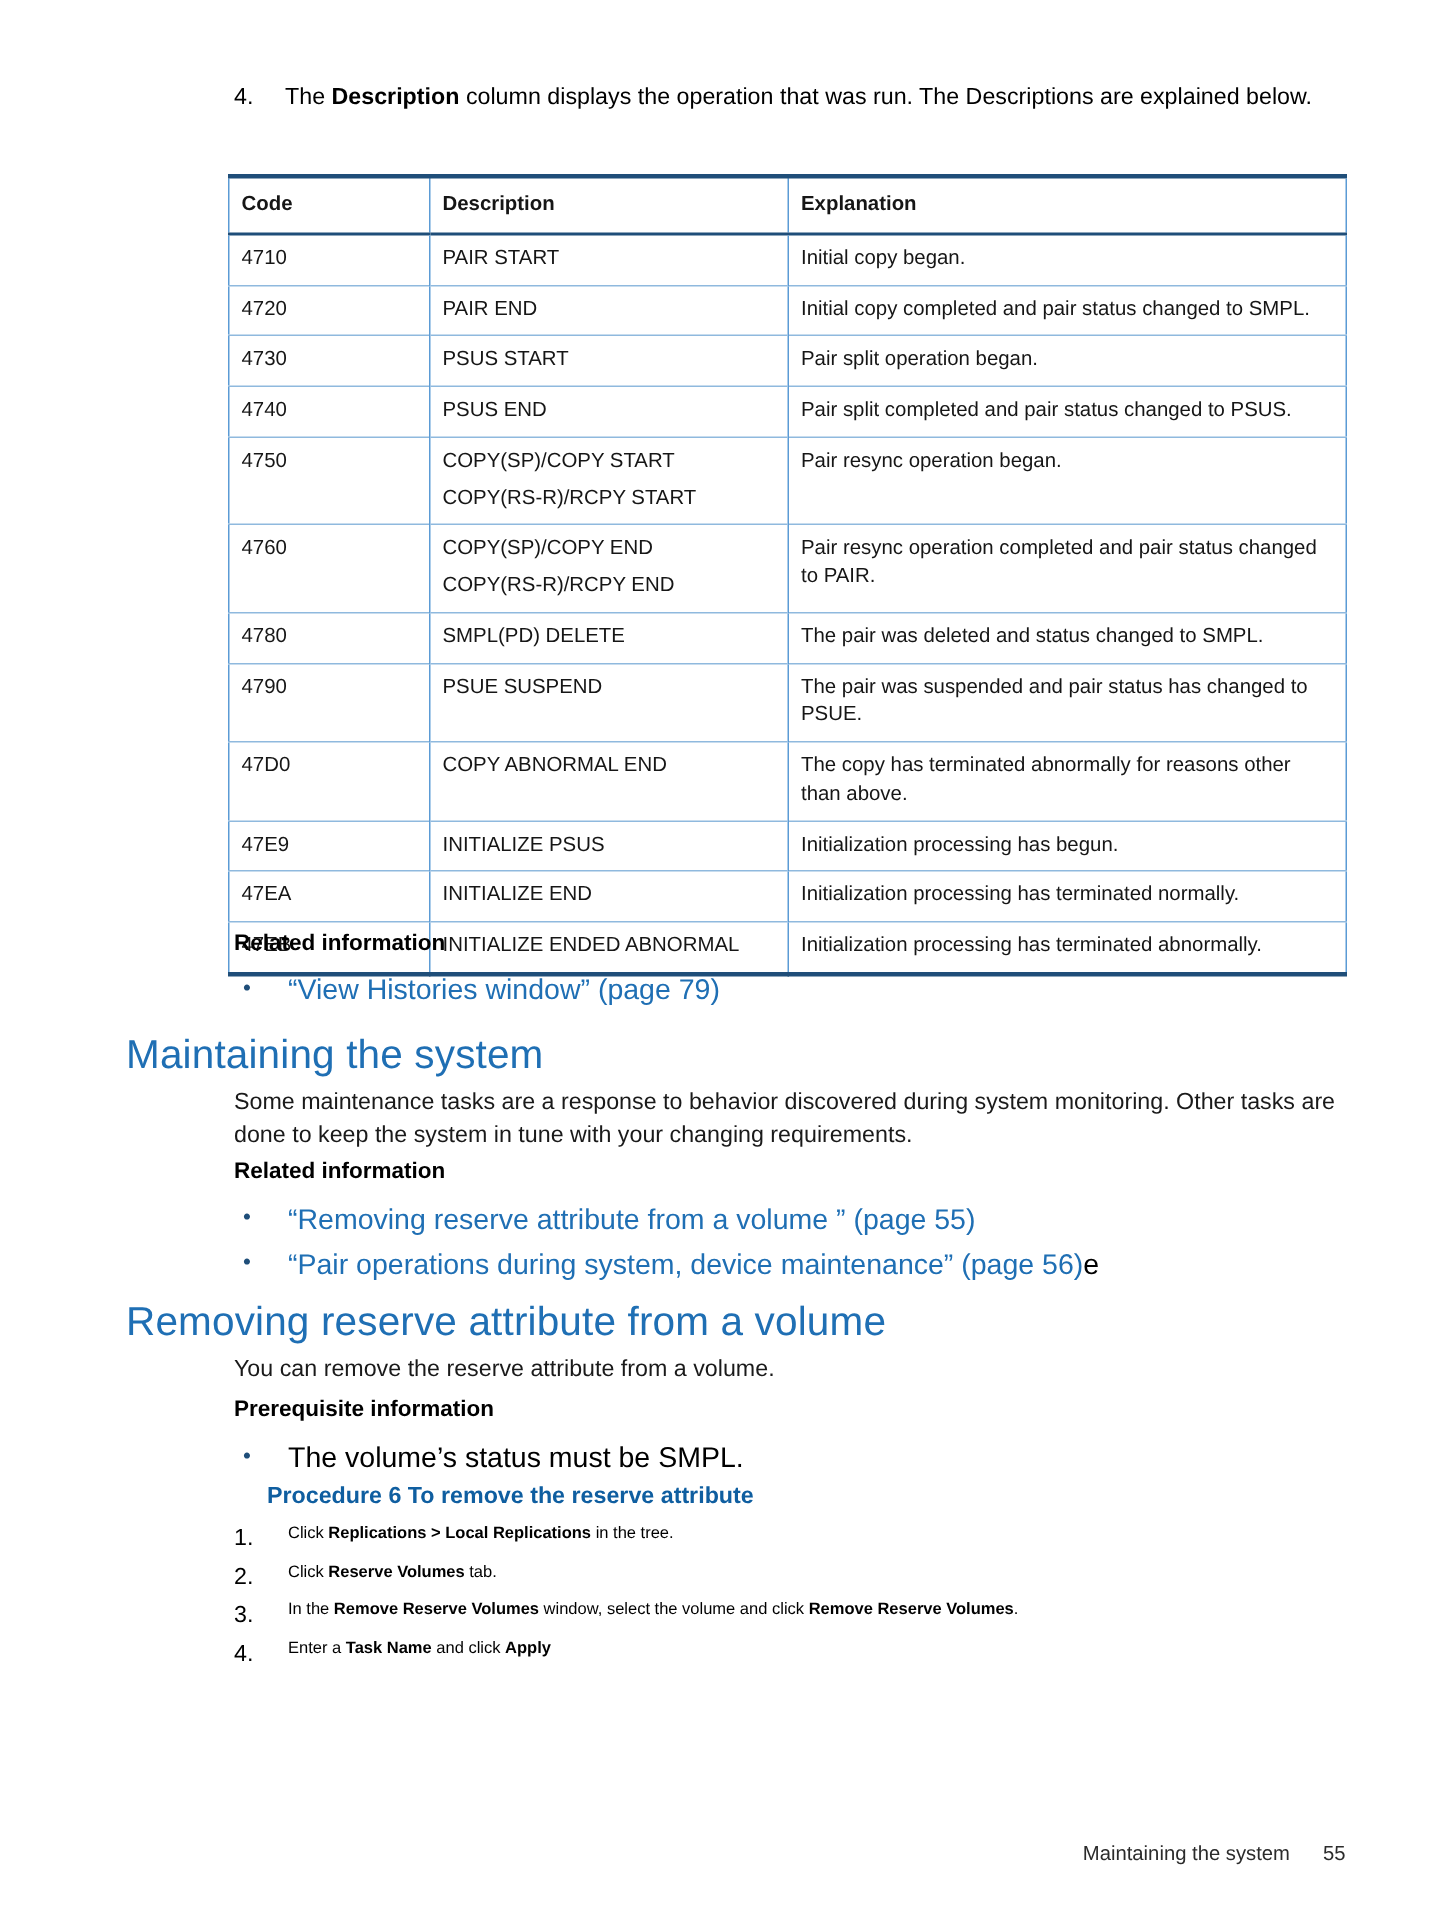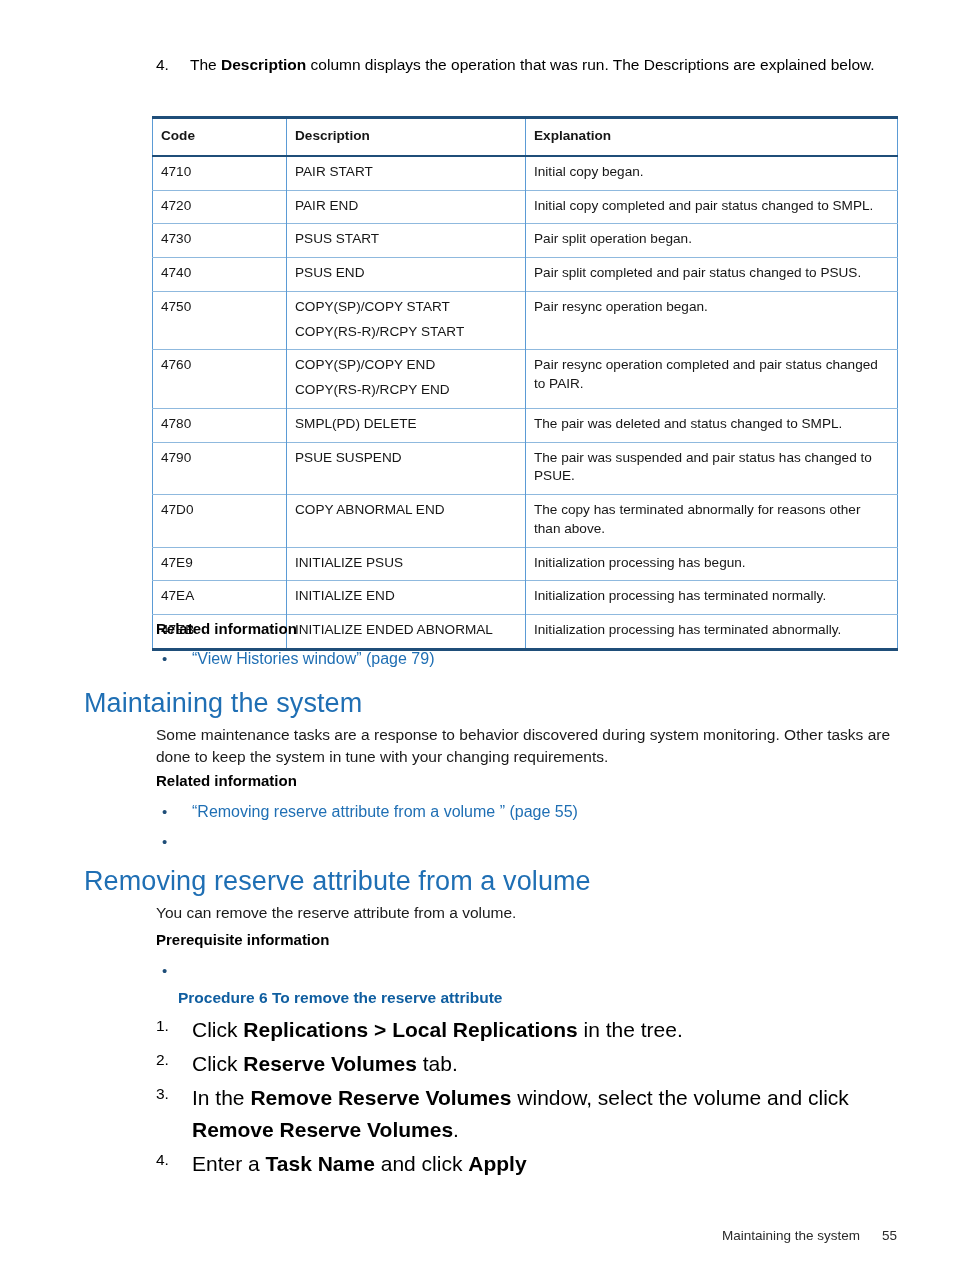--- a/index.html
+++ b/index.html
@@ -119,21 +119,21 @@
   .bullet-item .dot {
     flex: 0 0 36px;
     width: 36px;
     color: #1f4e79;
     font-size: 15px;
     line-height: 1.4;
     padding-left: 6px;
     box-sizing: border-box;
   }
   .bullet-item .btxt {
-    font-size: 16px;
+    font-size: 19px;
     line-height: 1.4;
   }
   .link-blue { color: #1f6fb4; }
 
   
   .para {
     position: absolute;
     font-size: 15.5px;
     line-height: 1.45;
     color: #1a1a1a;
@@ -152,21 +152,21 @@
     margin-bottom: 2px;
   }
   .proc-list .num {
     flex: 0 0 36px;
     width: 36px;
     font-size: 15.5px;
     line-height: 1.52;
   }
   .proc-list .txt {
     flex: 1;
-    font-size: 21px;
+    font-size: 11px;
     line-height: 1.52;
   }
 
   
   .footer {
     position: absolute;
     right: 57px;
     bottom: 28px;
     display: flex;
     align-items: baseline;
@@ -270,27 +270,29 @@
 
   <div class="h1-blue" style="left:84px; top:688px;">Maintaining the system</div>
   <div class="para" style="left:156px; top:724px; width:740px;">Some maintenance tasks are a response to behavior discovered during system monitoring. Other tasks are done to keep the system in tune with your changing requirements.</div>
   <div class="sub-heading" style="left:156px; top:772px;">Related information</div>
   <div class="bullet-item" style="left:156px; top:801px; width:740px;">
     <span class="dot">•</span>
     <span class="btxt link-blue">“Removing reserve attribute from a volume ” (page 55)</span>
   </div>
   <div class="bullet-item" style="left:156px; top:831px; width:740px;">
     <span class="dot">•</span>
+    <span class="btxt"><span class="link-blue">“Pair operations during system, device maintenance” (page 56)</span><span>e</span></span>
   </div>
 
   <div class="h1-blue" style="left:84px; top:866px;">Removing reserve attribute from a volume</div>
   <div class="para" style="left:156px; top:902px; width:740px;">You can remove the reserve attribute from a volume.</div>
   <div class="sub-heading" style="left:156px; top:931px;">Prerequisite information</div>
   <div class="bullet-item" style="left:156px; top:960px; width:740px;">
     <span class="dot">•</span>
+    <span class="btxt">The volume’s status must be SMPL.</span>
   </div>
   <div class="proc-heading" style="left:156px; top:989px;margin-left:22px;">Procedure 6 To remove the reserve attribute</div>
 
   <div class="proc-list">
     <div class="row">
       <div class="num">1.</div>
       <div class="txt"><span>Click </span><span class="bold">Replications &gt; Local Replications</span><span> in the tree.</span></div>
     </div>
     <div class="row">
       <div class="num">2.</div>

